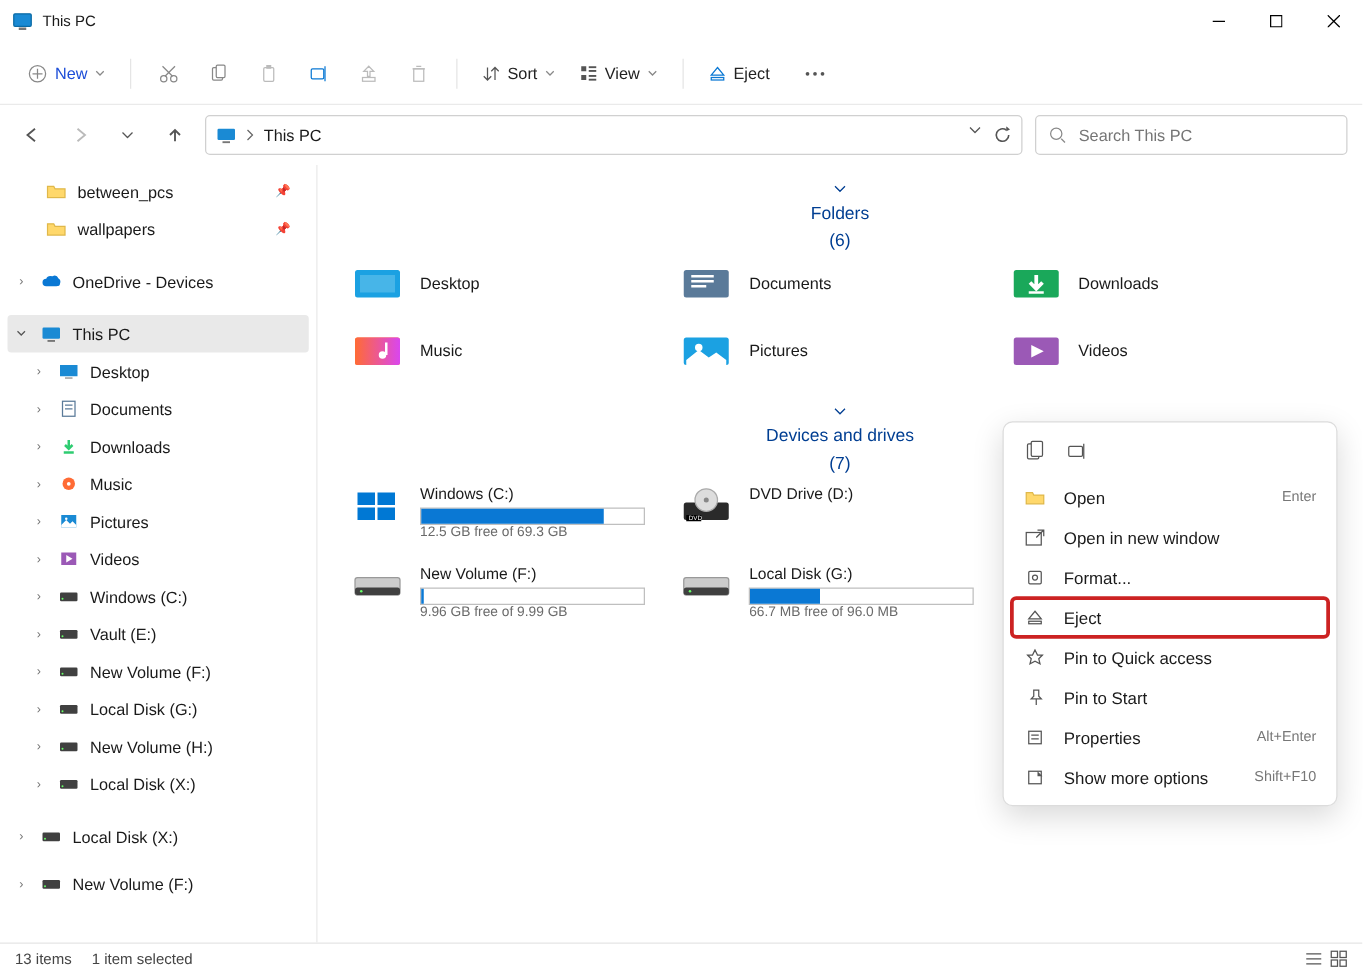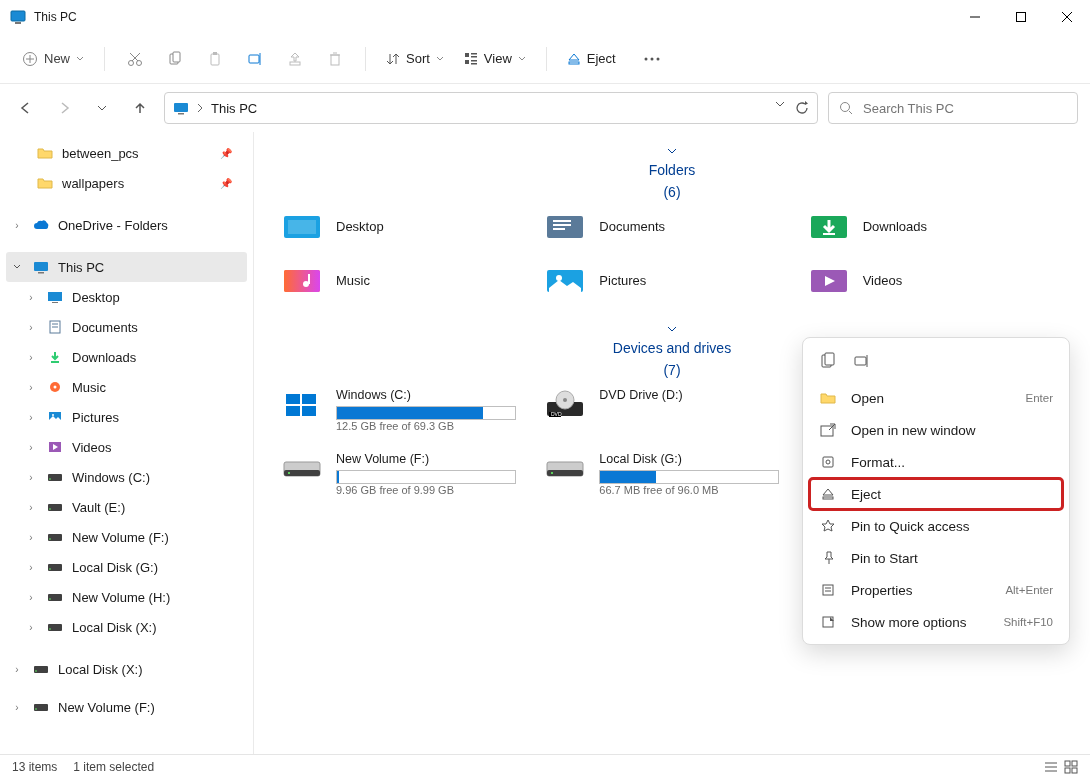--- a/index.html
+++ b/index.html
@@ -6,21 +6,21 @@
 body { background: #fff; width: 1090px; height: 778px; overflow: hidden; position: relative; font-size: 13px; color: #1a1a1a; }
 
 .titlebar { height: 34px; display: flex; align-items: center; padding-left: 10px; }
 .titlebar .app-icon { width: 16px; height: 16px; margin-right: 8px; }
 .titlebar .title { font-size: 12px; }
 .titlebar .spacer { flex: 1; }
 .win-controls { display: flex; }
 .win-controls .btn { width: 46px; height: 34px; display: flex; align-items: center; justify-content: center; cursor: pointer; }
 
 .toolbar { height: 50px; display: flex; align-items: center; padding: 0 14px; border-bottom: 1px solid #eaeaea; gap: 4px; }
-.toolbar .new-btn { display: flex; align-items: center; gap: 6px; padding: 4px 8px; color: #404040; cursor: pointer; }
+.toolbar .new-btn { display: flex; align-items: center; gap: 6px; padding: 4px 8px; color: #1d4ed8; cursor: pointer; }
 .toolbar .divider { width: 1px; height: 24px; background: #e5e5e5; margin: 0 8px; }
 .toolbar .ticon { width: 36px; height: 36px; display: flex; align-items: center; justify-content: center; color: #5a5a5a; border-radius: 4px; cursor: pointer; }
 .toolbar .labeled { display: flex; align-items: center; gap: 6px; padding: 4px 8px; color: #222; cursor: pointer; }
 
 .navrow { height: 48px; display: flex; align-items: center; padding: 0 12px; gap: 10px; }
 .navrow .nav-btn { width: 28px; height: 28px; display: flex; align-items: center; justify-content: center; color: #666; cursor: pointer; }
 .addressbar { flex: 1; height: 32px; border: 1px solid #d0d0d0; border-radius: 4px; display: flex; align-items: center; padding: 0 8px; gap: 8px; }
 .addressbar .crumb { display: flex; align-items: center; gap: 6px; }
 .addr-actions { margin-left: auto; display: flex; gap: 10px; color: #555; }
 .searchbox { width: 250px; height: 32px; border: 1px solid #d0d0d0; border-radius: 4px; display: flex; align-items: center; padding: 0 10px; gap: 10px; color: #888; }
@@ -271,21 +271,21 @@
    </div>
       </div>
     <div style="height:12px"></div>
     <div class="nav-item">
       <span class="chev">›</span>
       <span class="ic">
           <svg width="16" height="12">
             <path d="M4 10 Q1 10 1 7 Q1 4 4 4 Q5 1 9 2 Q12 0 14 4 Q16 5 15 8 Q15 10 12 10 Z" fill="#0a78d4"></path>
           </svg>
         </span>
-      <span>OneDrive - Folders</span>
+      <span>OneDrive - Devices</span>
     </div>
     <div style="height:12px"></div>
     <div class="nav-item selected">
       <span class="chev">
           <svg width="8" height="8">
             <path d="M1 2 L4 5 L7 2" fill="none" stroke="#555"></path>
           </svg>
         </span>
       <span class="ic">
           <svg width="16" height="14">

